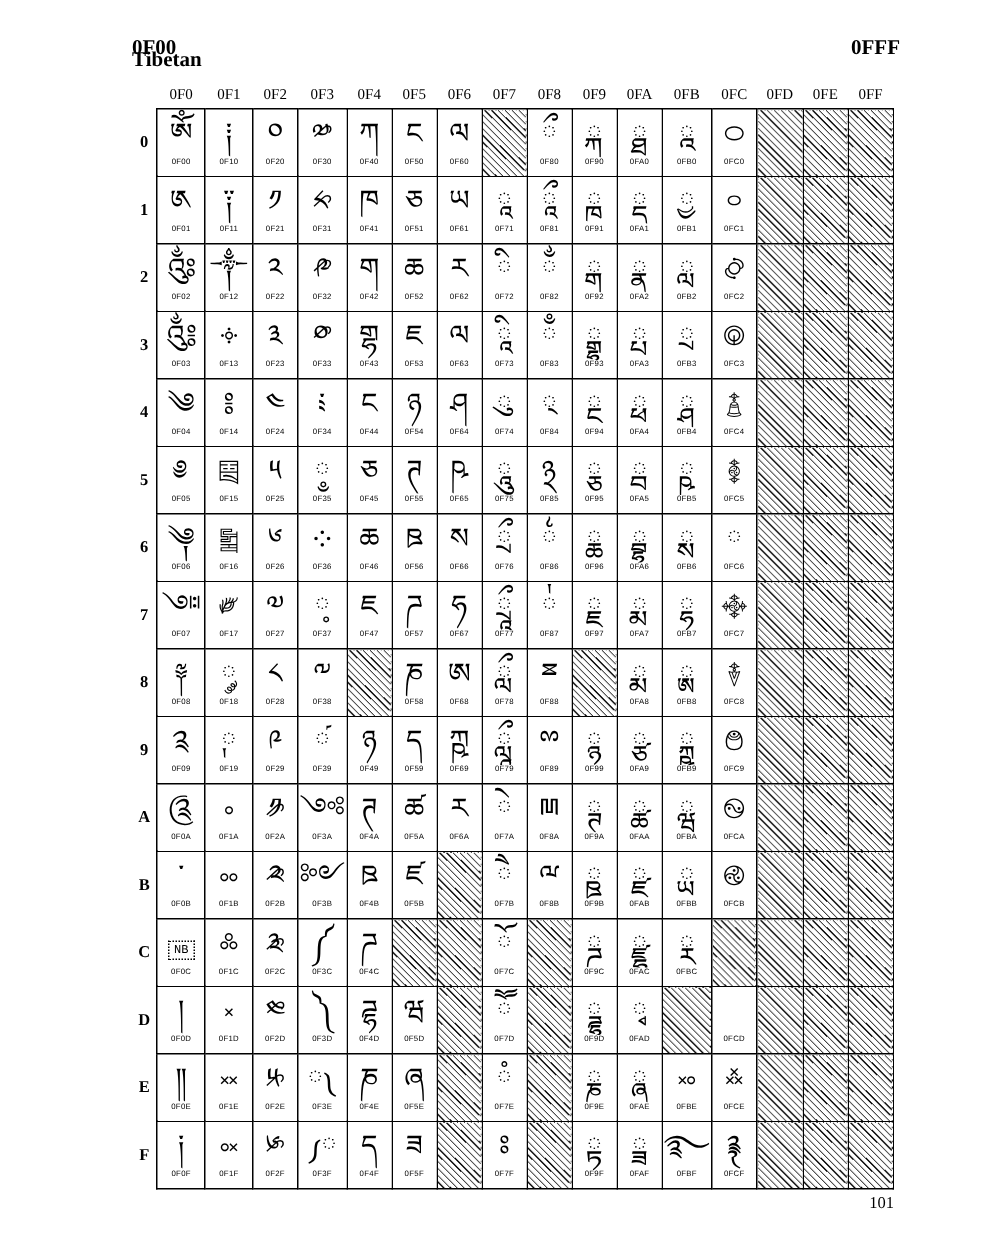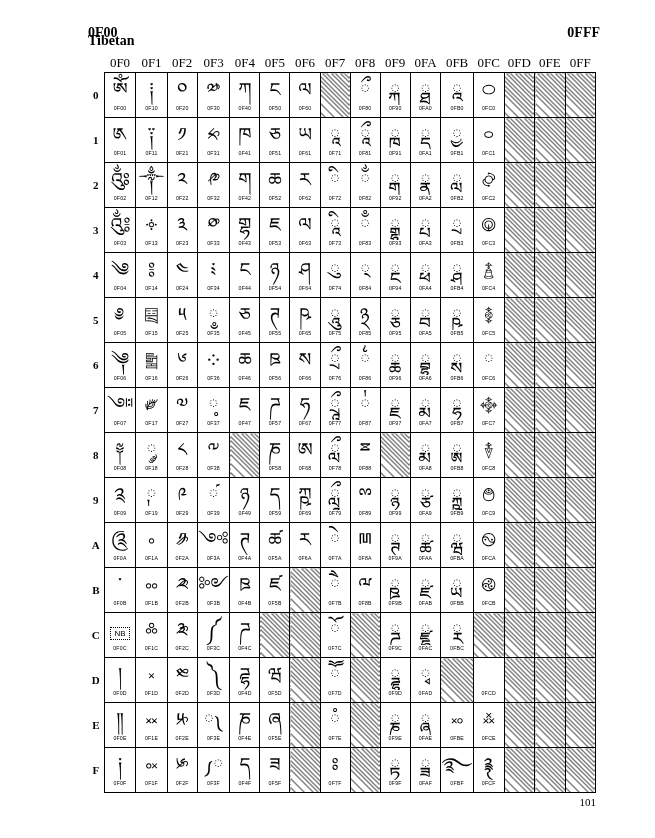--- a/index.html
+++ b/index.html
@@ -55,21 +55,21 @@
   .chart td, .chart th {
     padding: 0;
     margin: 0;
   }
   .colhead {
     width: 32px;
     height: 18px;
     text-align: center;
     vertical-align: middle;
     font-family: "Liberation Serif", serif;
-    font-size: 13px;
+    font-size: 10px;
     font-weight: normal;
     border: none;
   }
   .corner {
     width: 18px;
     height: 18px;
     border: none;
   }
   .rowhead {
     width: 18px;
@@ -115,21 +115,21 @@
         #fff 0.6px, #fff 3.2px);
   }
   .cell.reserved .glyph,
   .cell.reserved .code { visibility: hidden; }
 
   
   .nb {
     display: inline-block;
     border: 1px dotted #000;
     font-size: 8px;
-    font-family: Liberation Sans, sans-serif;
+    font-family: Liberation Mono, monospace;
     padding: 1px 3px;
     line-height: 9px;
     margin-top: 8px;
   }
 
   
   .footer {
     position: absolute;
     left: 88px;
     top: 792px;

